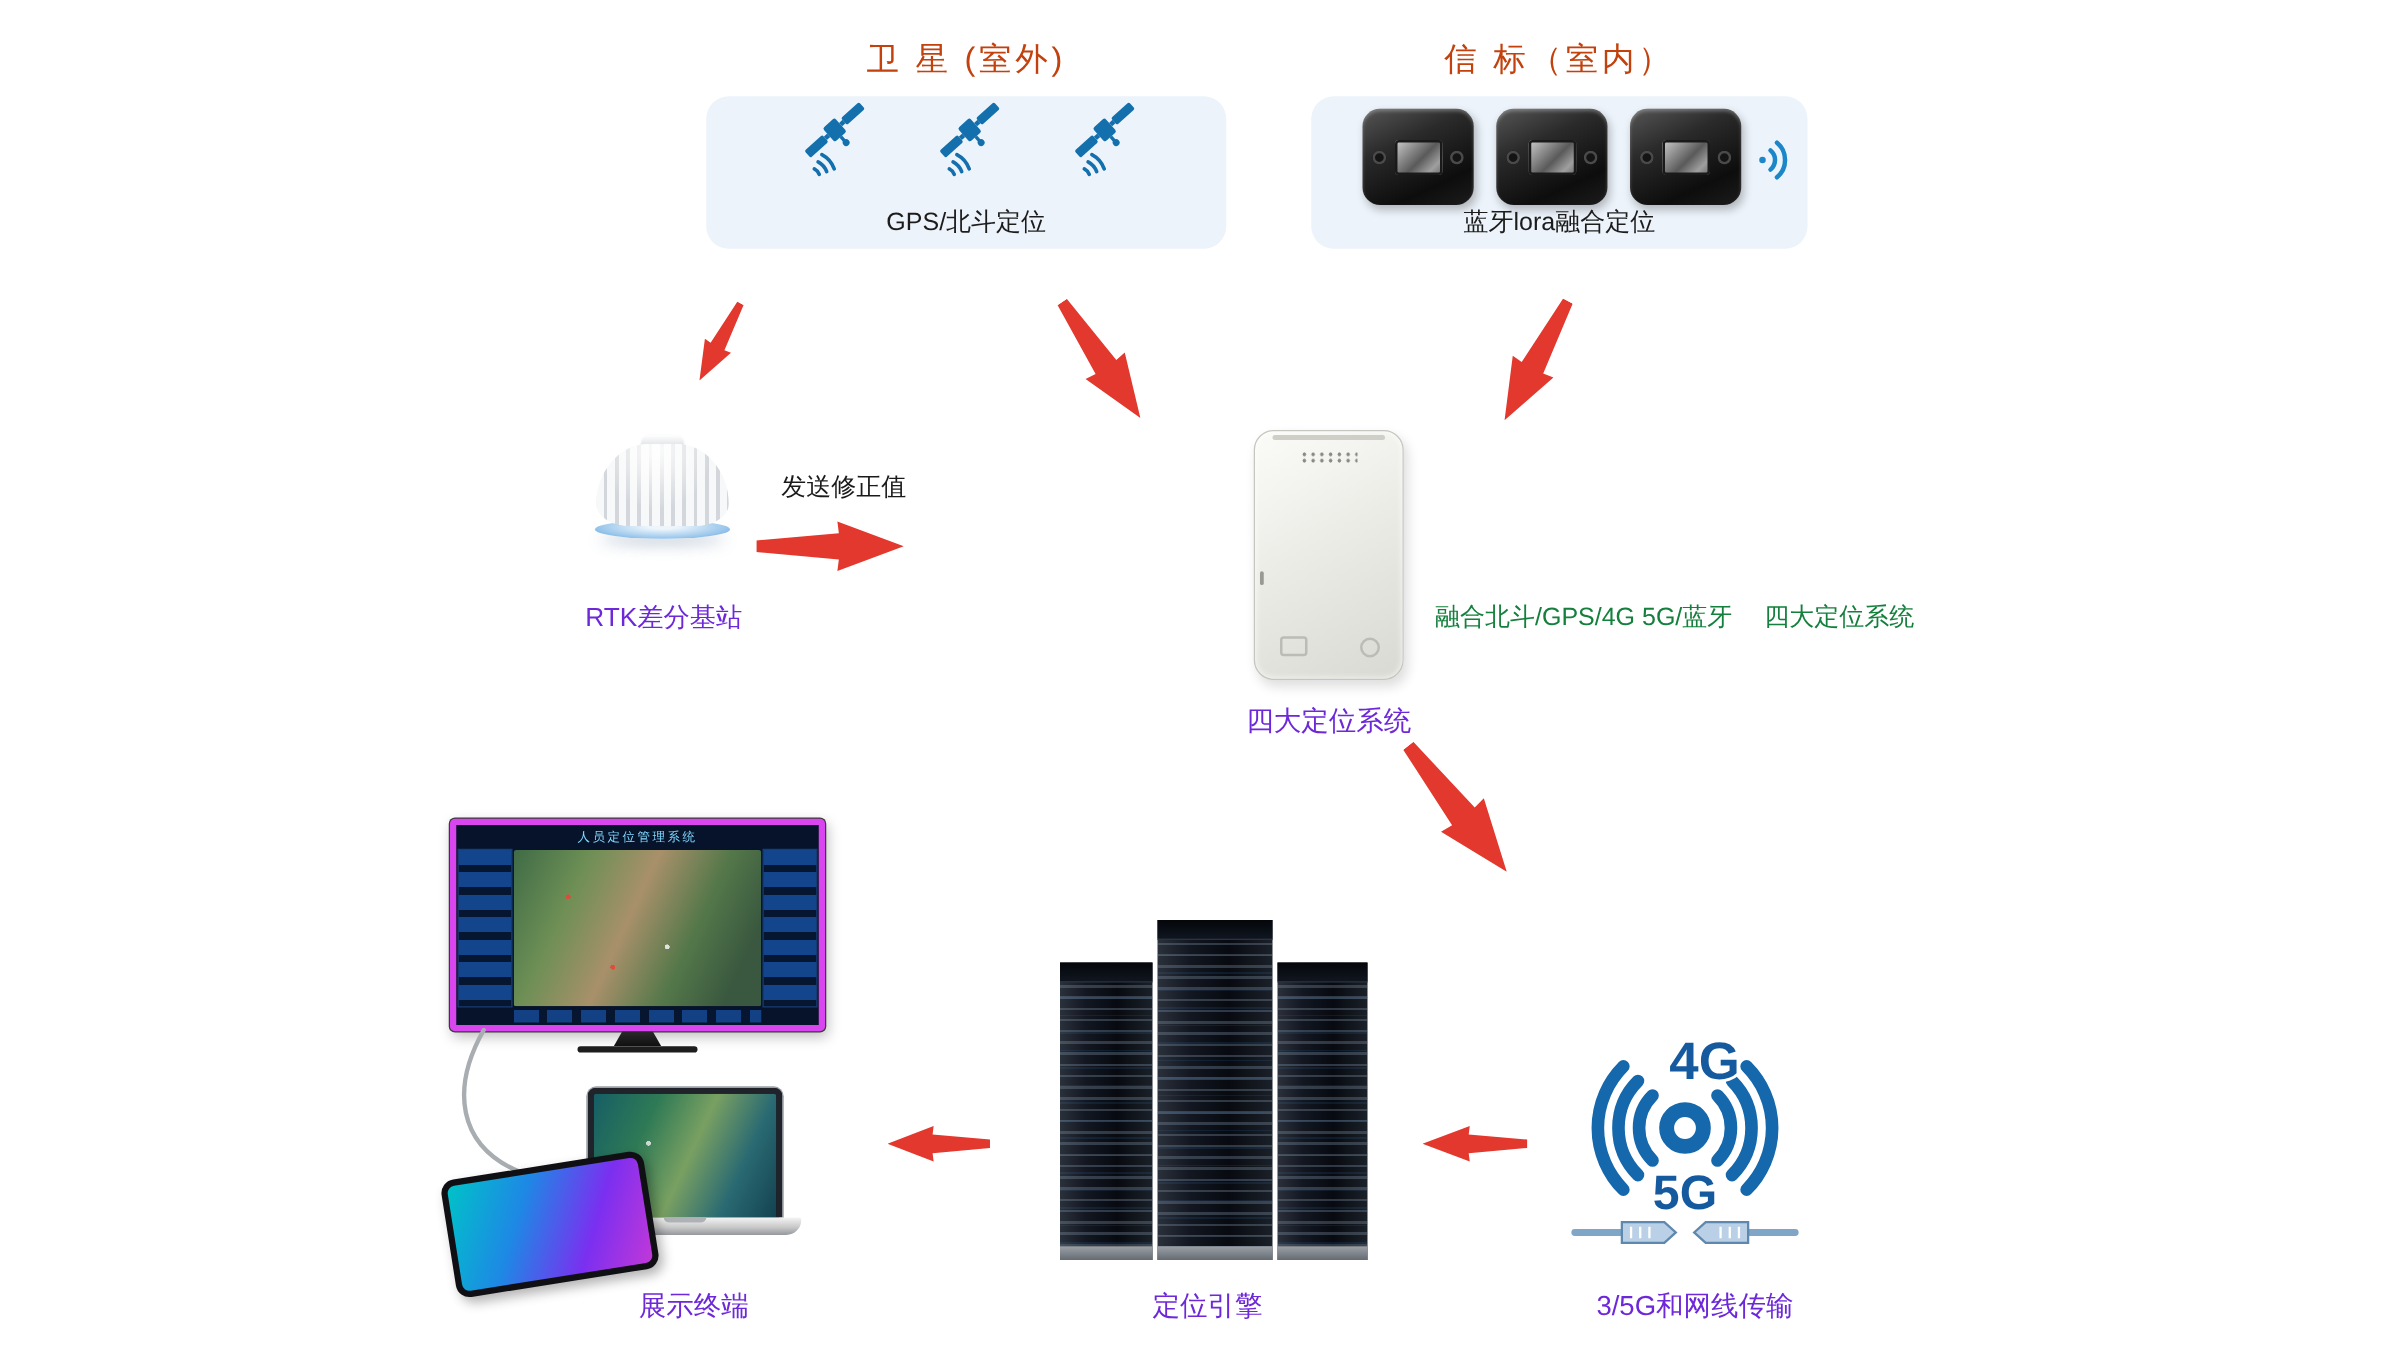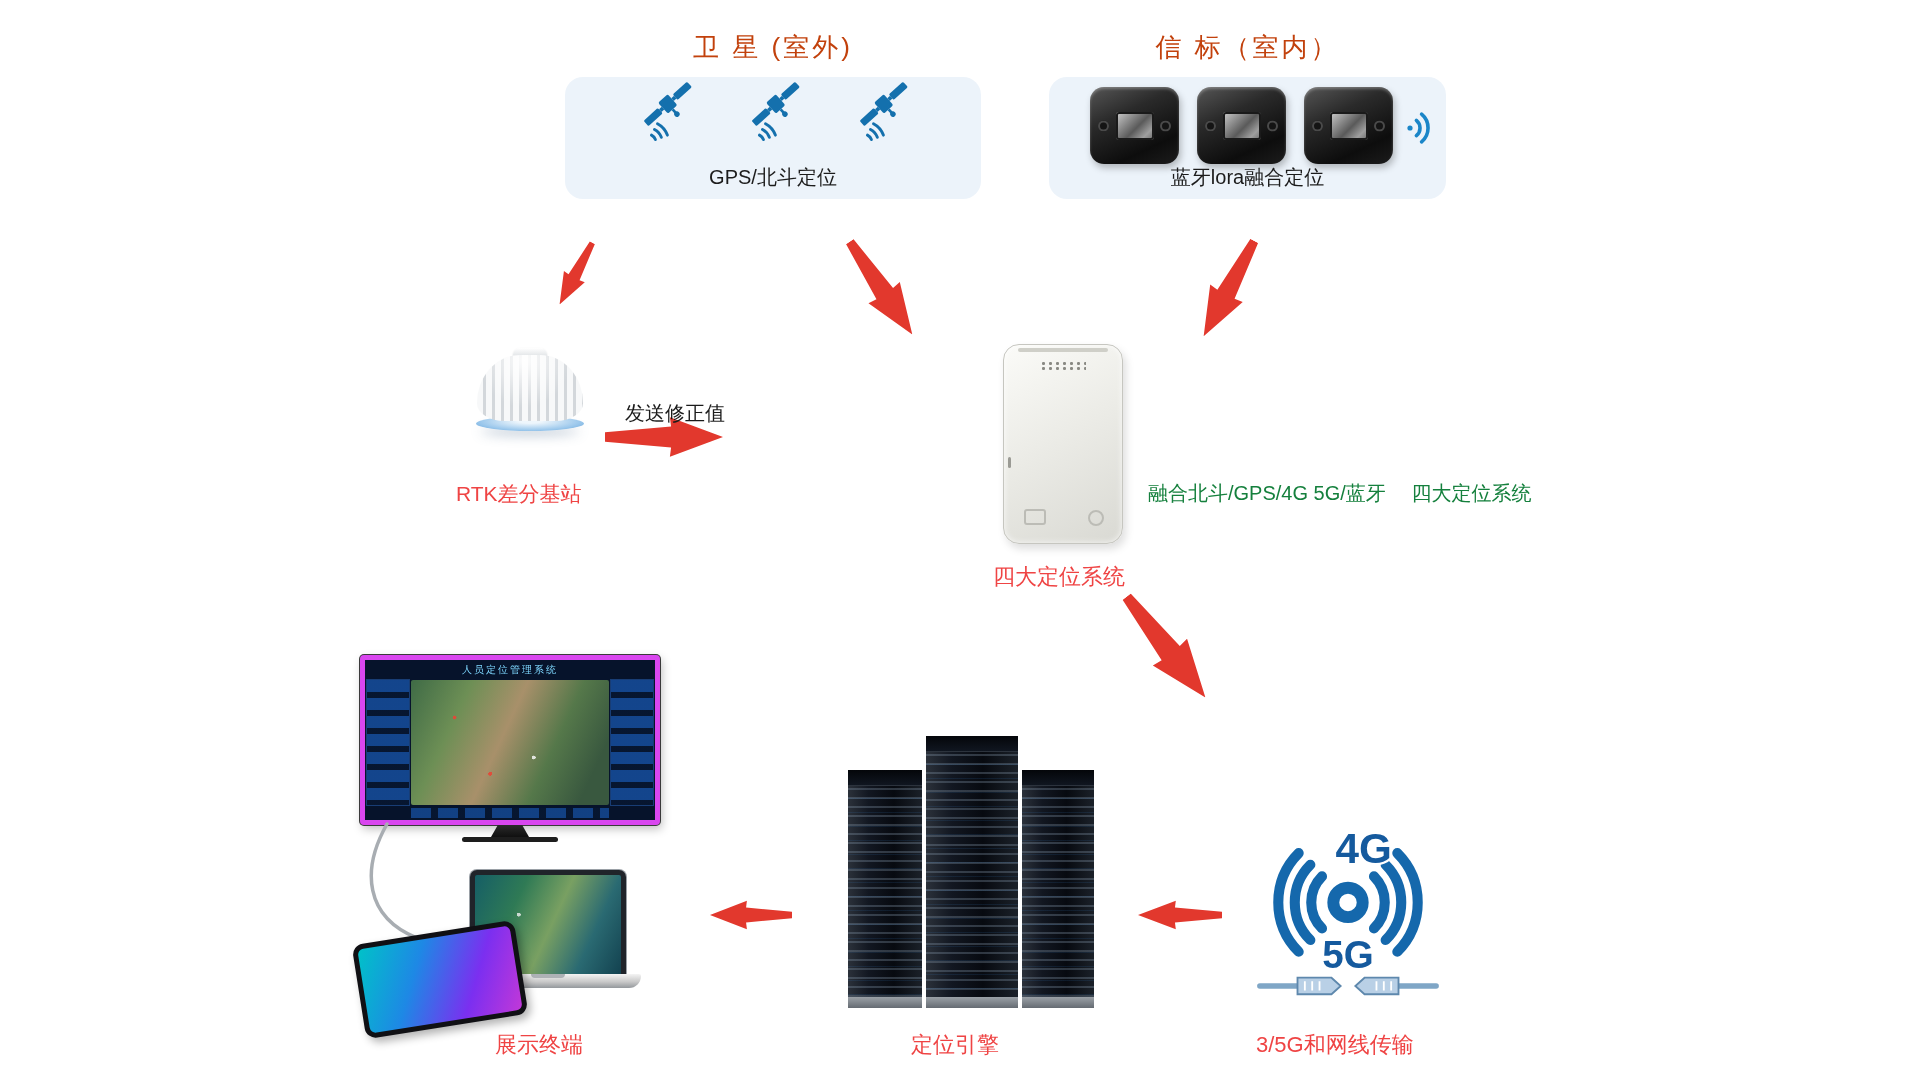--- a/index.html
+++ b/index.html
@@ -33,23 +33,23 @@
   .arrow { position:absolute; }
   .a1 { left:541px; top:261px; width:70px;  height:25px; transform:rotate(118deg); }
   .a2 { left:825px; top:268px; width:112px; height:40px; transform:rotate(56deg); }
   .a3 { left:1175px; top:269px; width:108px; height:39px; transform:rotate(118deg); }
   .a4 { left:605px; top:416px; width:118px; height:42px; transform:rotate(0deg); }
   .a5 { left:1102px; top:624px; width:128px; height:46px; transform:rotate(52deg); }
   .a6 { left:1138px; top:900px; width:84px; height:30px; transform:rotate(180deg); }
   .a7 { left:710px; top:900px; width:82px; height:30px; transform:rotate(180deg); }
 
   .flow-label { position:absolute; font-size:20px; color:#1a1a1a; text-align:center; }
-  .correction-label { left:595px; top:400px; width:160px; }
-
-  .device-label { position:absolute; text-align:left; font-size:22px; color:#ef4444; }
+  .correction-label { left:595px; top:376px; width:160px; }
+
+  .device-label { position:absolute; text-align:center; font-size:22px; color:#6d28d9; }
   .rtk-label { left:456px; top:480px; width:150px; font-size:21px; }
   .card-label { left:993px; top:562px; width:140px; }
   .net-label { left:1256px; top:1030px; width:200px; }
   .engine-label { left:911px; top:1030px; width:110px; }
   .terminal-label { left:495px; top:1030px; width:120px; }
   .card-note { position:absolute; left:1148px; top:442px; font-size:20px; color:#15803d; white-space:nowrap;margin-top:38px; }
 
   
   .rtk { position:absolute; left:476px; top:348px; width:108px; height:96px; }
   .rtk-cap { position:absolute; left:50%; top:0; transform:translateX(-50%); width:34px; height:13px; border-radius:8px;

